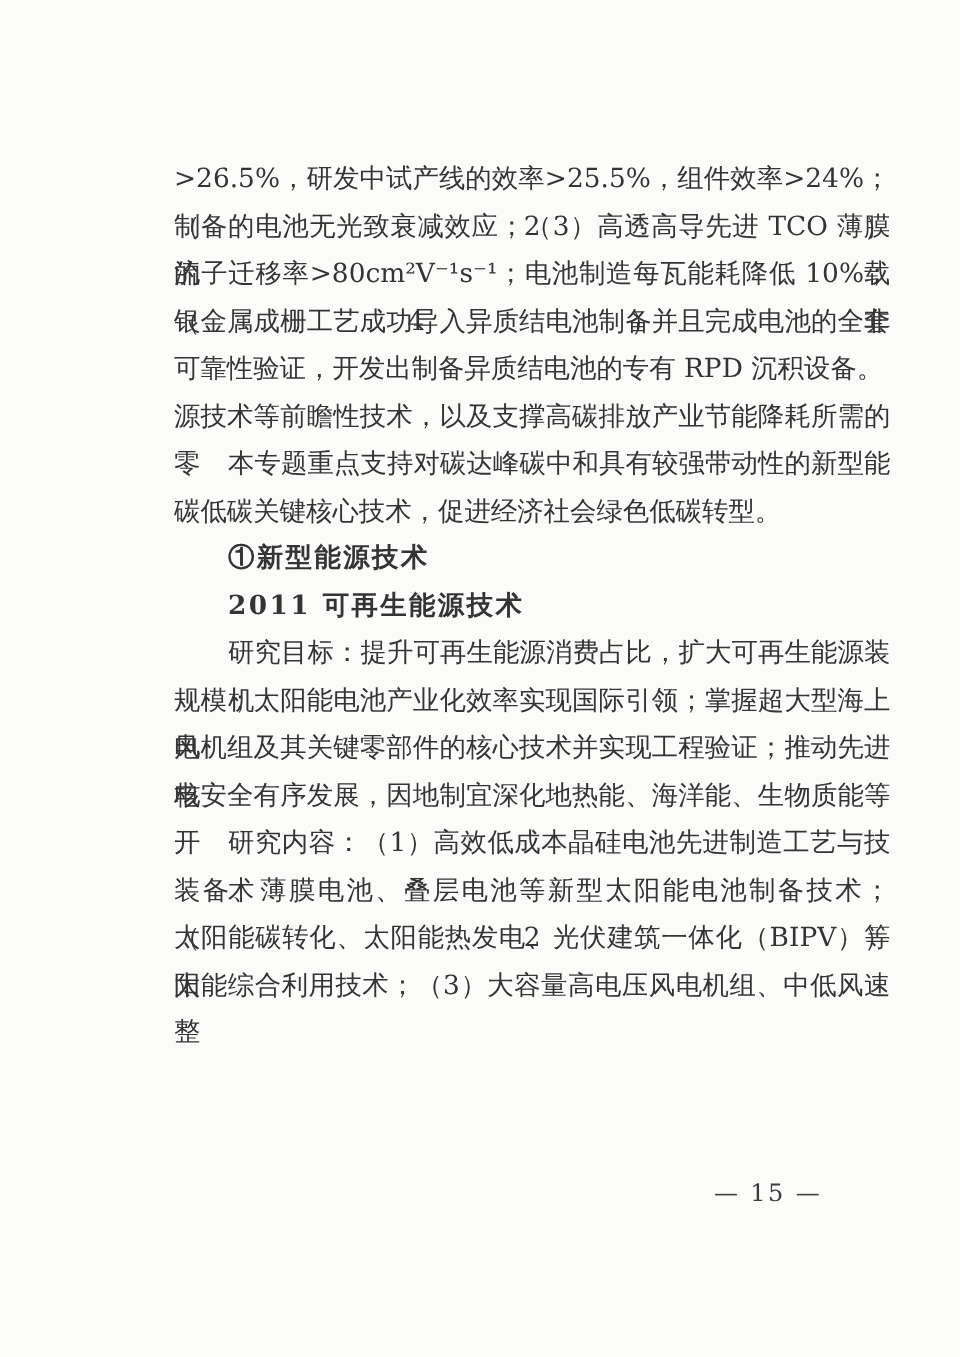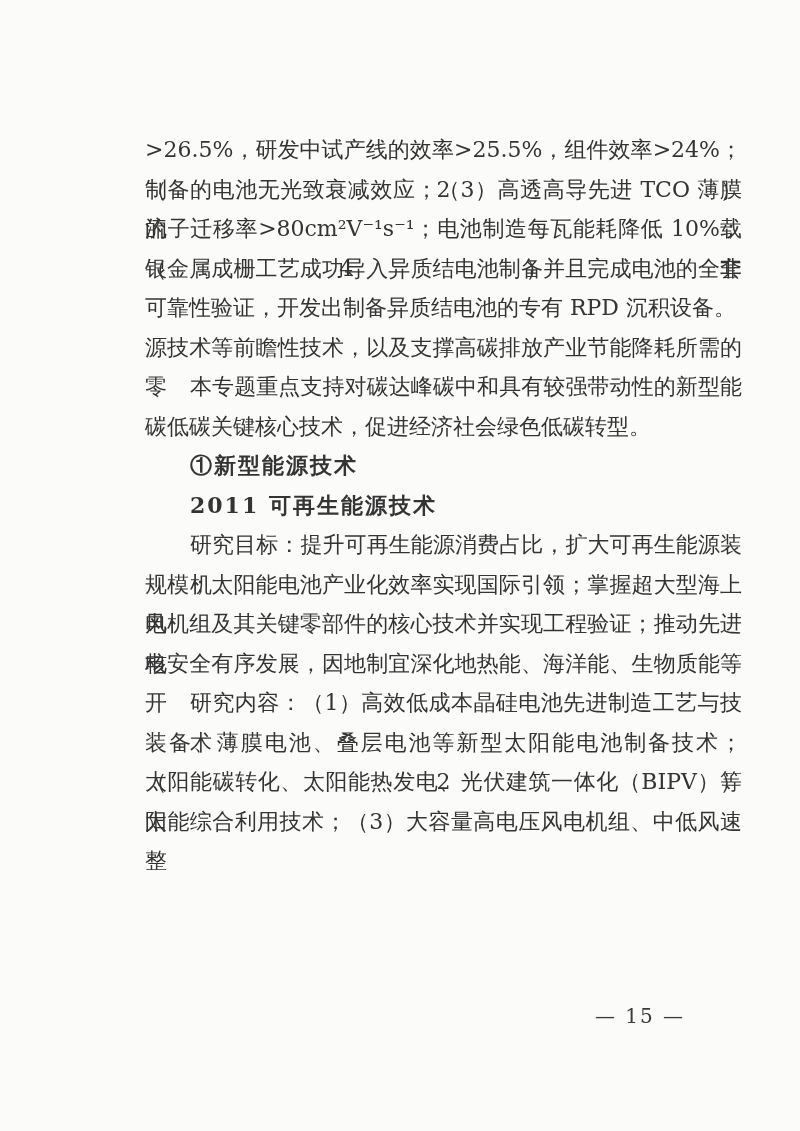--- a/index.html
+++ b/index.html
@@ -42,21 +42,21 @@
   .ln.indent {
     padding-left: 45px;
   }
   .ln.bold {
     font-weight: bold;
     letter-spacing: 2px;
   }
   .pagenum {
     position: absolute;
     left: 585px;
-    top: 1001px;
+    top: 979px;
     width: 110px;
     height: 30px;
     line-height: 30px;
     text-align: center;
     font-size: 20px;
     color: #3c3c3c;
     letter-spacing: 2px;
   }
 </style>
 </head>

